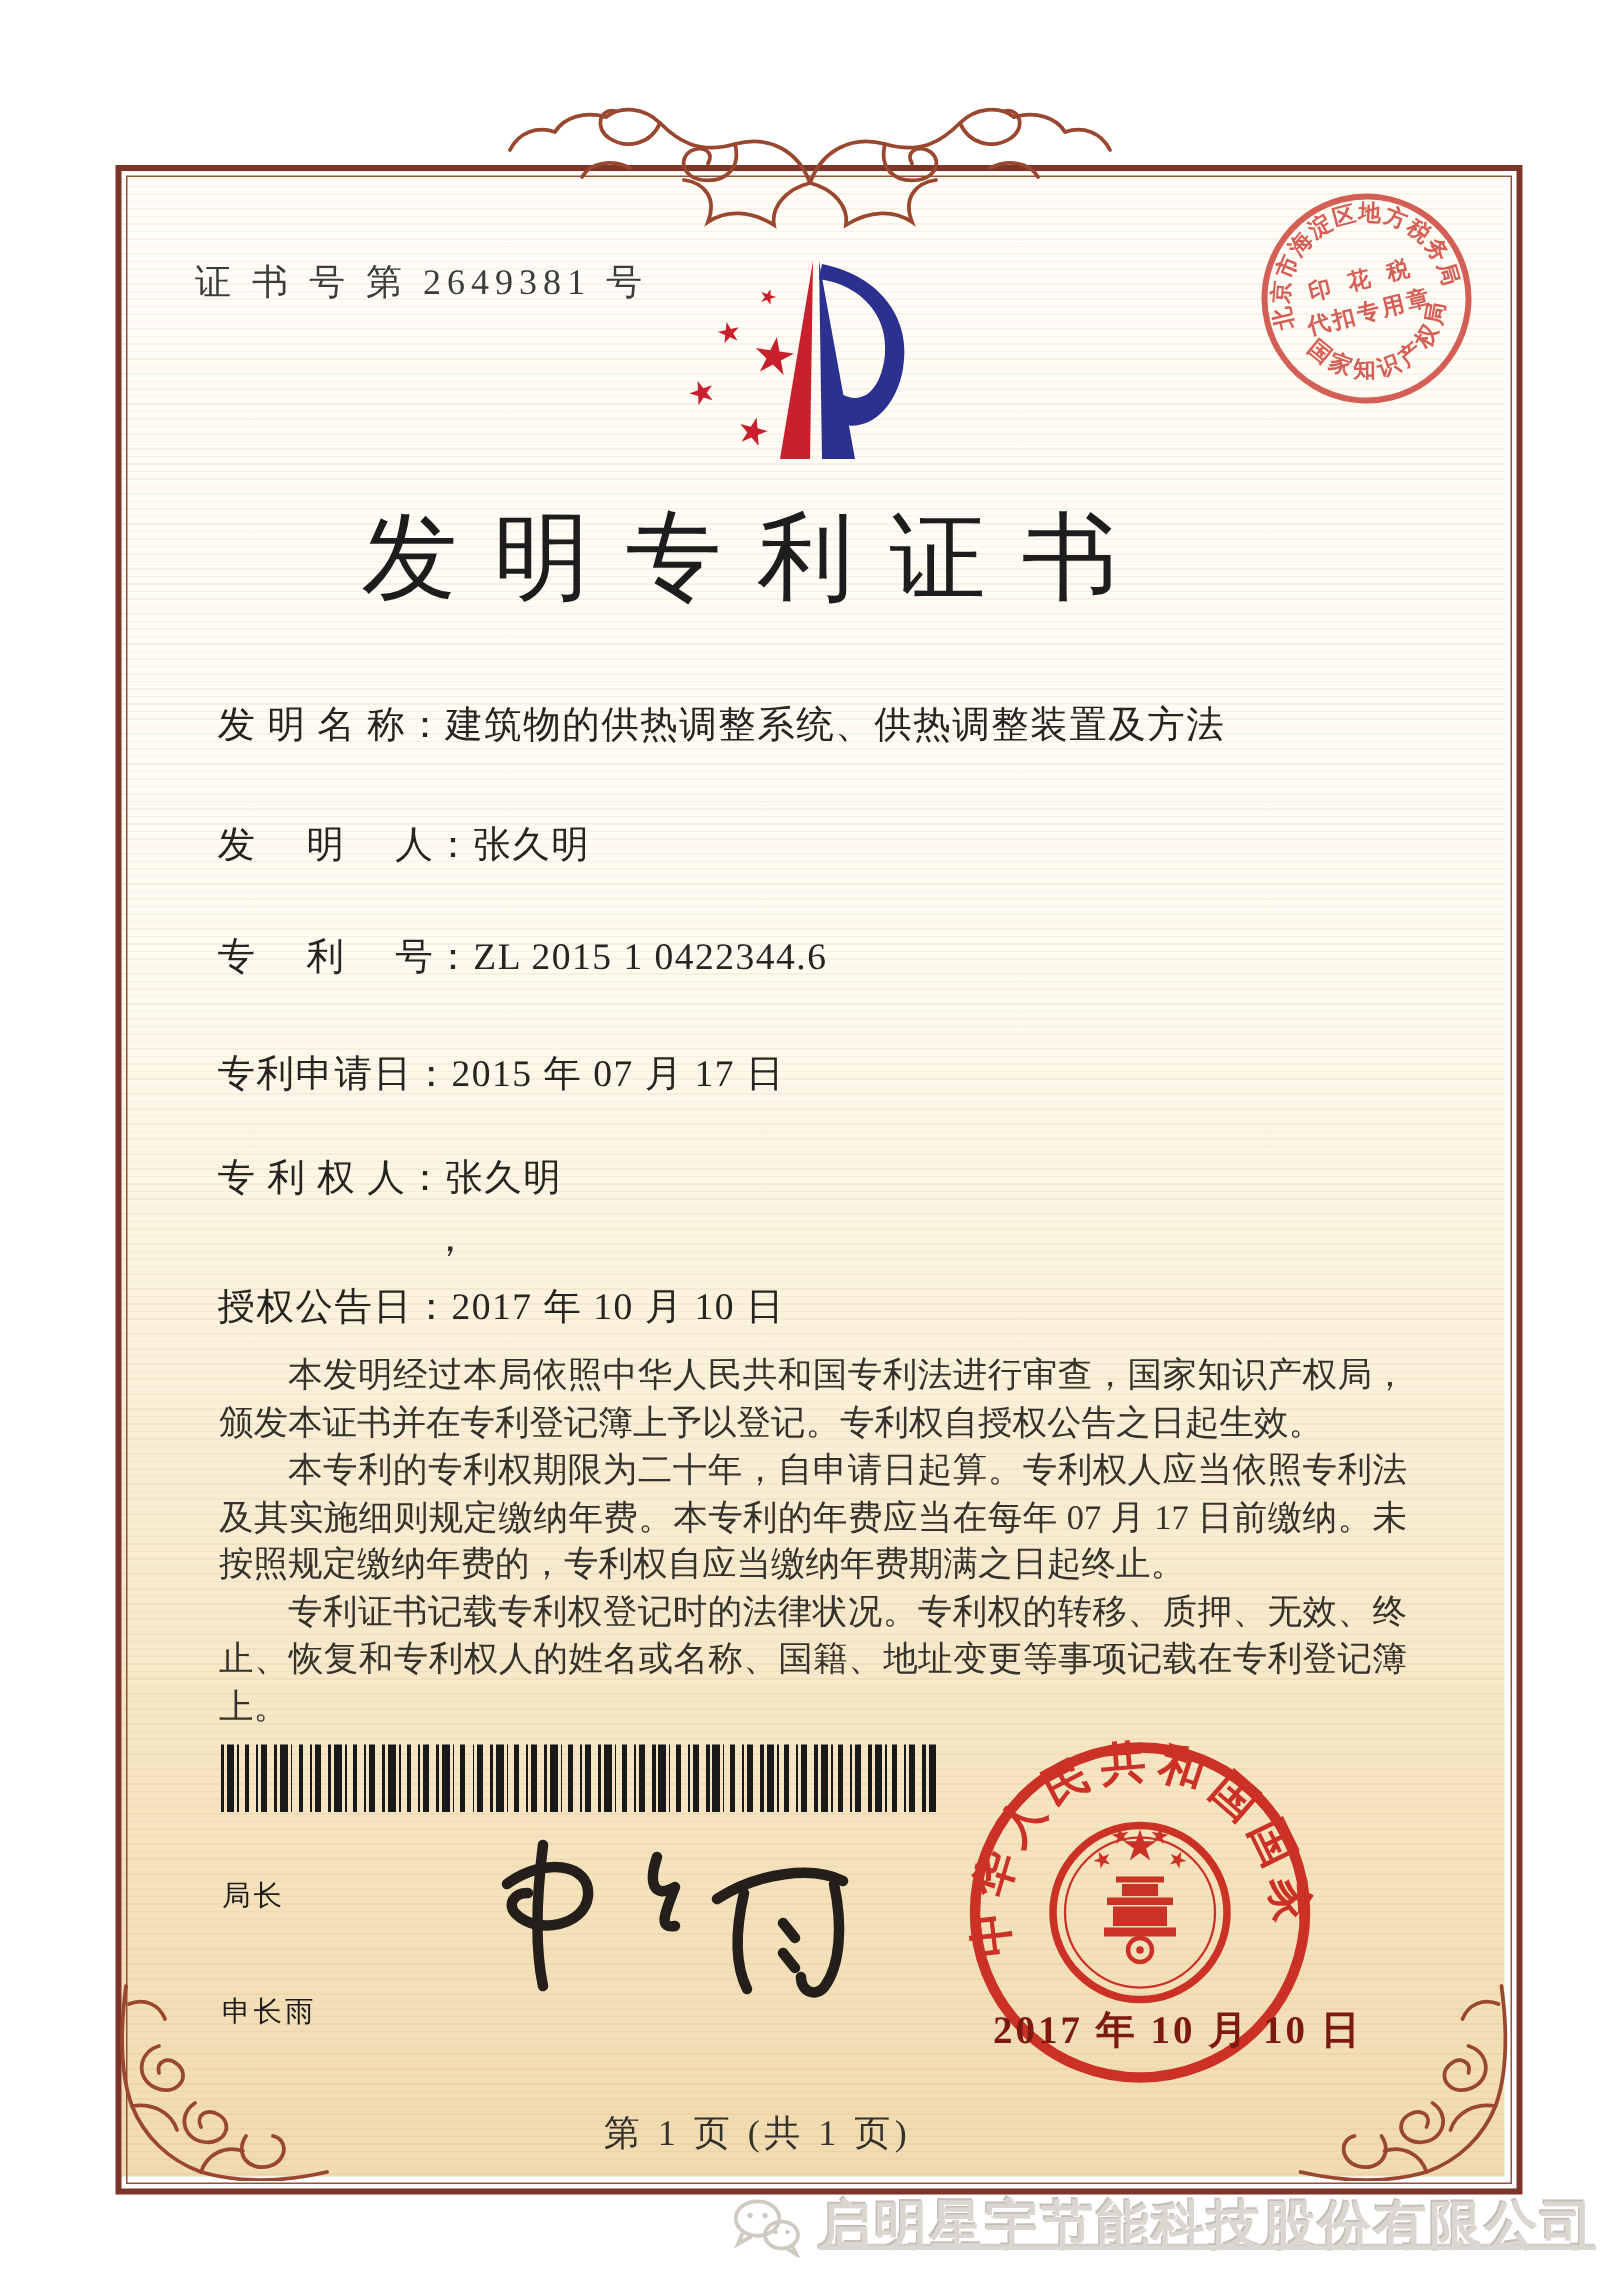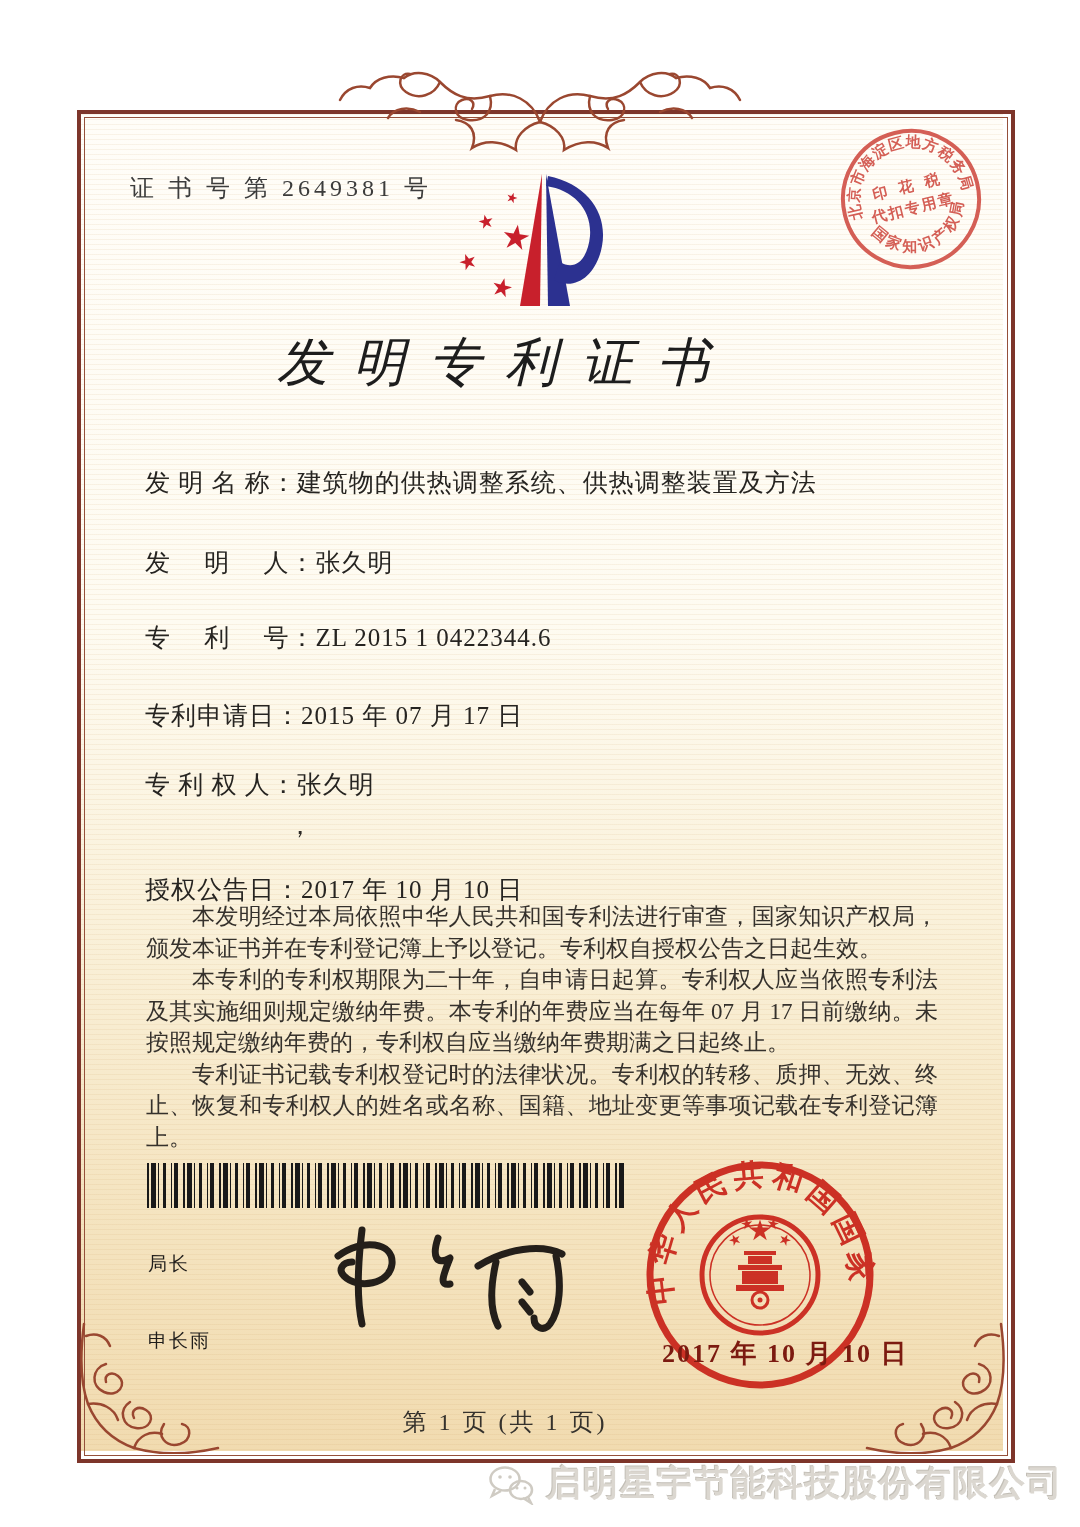--- a/index.html
+++ b/index.html
@@ -10,23 +10,23 @@
          background:
            repeating-linear-gradient(180deg, rgba(198,148,82,0.10) 0 1px, rgba(255,255,255,0) 1px 5px),
            linear-gradient(180deg,#fffdf8 0%,#fefbf1 38%,#faf1da 60%,#f5e5c2 80%,#f1dbb0 100%);}
   .frame{position:absolute;left:77px;top:110px;width:930px;height:1345px;
          border:4px solid #7d352a;pointer-events:none;}
   .frame-inner{position:absolute;inset:3px;border:1px solid #95503a;}
   .cert-no{position:absolute;left:130px;top:172px;font-size:24px;letter-spacing:4px;color:#3c3c3c;white-space:nowrap;}
   .logo{position:absolute;left:450px;top:170px;}
   .tax-seal{position:absolute;left:839px;top:127px;transform:rotate(-14deg);opacity:.88;}
   .title{position:absolute;left:0;top:328px;width:1010px;text-align:center;
-         font-size:52px;letter-spacing:24px;margin-right:-24px;color:#1d1d1d;font-weight:500;white-space:nowrap;font-style:italic;}
+         font-size:64px;letter-spacing:24px;margin-right:-24px;color:#1d1d1d;font-weight:500;white-space:nowrap;}
   .field{position:absolute;left:145px;font-size:25px;color:#262421;white-space:nowrap;letter-spacing:1px;}
-  .f0{top:466px;} .f1{top:546px;} .f2{top:621px;} .f3{top:699px;} .f4{top:768px;} .f5{top:854px;margin-top:19px;}
+  .f0{top:466px;} .f1{top:546px;} .f2{top:621px;} .f3{top:699px;} .f4{top:768px;} .f5{top:854px;}
   .stray{position:absolute;left:287px;top:808px;font-size:26px;color:#2e2a26;}
   .body-text{position:absolute;left:146px;top:901px;width:792px;font-size:23px;line-height:31.5px;
              text-align:justify;color:#35312c;}
   .body-text p{margin:0;text-indent:2em;}
   .barcode{position:absolute;left:147px;top:1163px;width:478px;height:45px;
            background:repeating-linear-gradient(90deg,
              #191919 0 2px, rgba(0,0,0,0) 2px 4px,
              #191919 4px 9px, rgba(0,0,0,0) 9px 11px,
              #191919 11px 12px, rgba(0,0,0,0) 12px 16px,
              #191919 16px 19px, rgba(0,0,0,0) 19px 24px,
@@ -37,21 +37,21 @@
   .official.title-line{top:1251px;} .official.name-line{top:1294px;margin-top:34px;}
   .signature{position:absolute;left:310px;top:1212px;}
   .main-seal{position:absolute;left:644px;top:1159px;opacity:.93;}
   .seal-date{position:absolute;left:662px;top:1336px;font-size:26px;letter-spacing:2px;
              color:#7c1a10;font-weight:600;white-space:nowrap;}
   .page-footer{position:absolute;left:0;top:1406px;width:1010px;text-align:center;
                font-size:24px;letter-spacing:3px;color:#35322d;}
   .watermark{position:absolute;right:16px;top:1460px;display:flex;align-items:center;gap:10px;}
   .watermark .wm-text{font-family:"Liberation Sans","DejaVu Sans",sans-serif;font-weight:700;
                font-size:35px;letter-spacing:2px;color:#dbd7d0;
-               text-shadow:1px 1px 0 #ffffff,-1px -1px 0 #c3bfb7;white-space:nowrap;}
+               text-shadow:1px 1px 0 #ffffff,-1px -1px 0 #c3bfb7;white-space:nowrap;text-decoration:underline;}
   .orn{position:absolute;pointer-events:none;}
   .orn-top{left:328px;top:60px;}
   .orn-bl{left:78px;top:1306px;}
   .orn-br{left:857px;top:1306px;transform:scaleX(-1);}
   svg text{font-family:"Liberation Serif","DejaVu Serif",serif;}
 </style>
 </head>
 <body>
 
 <div class="page">

